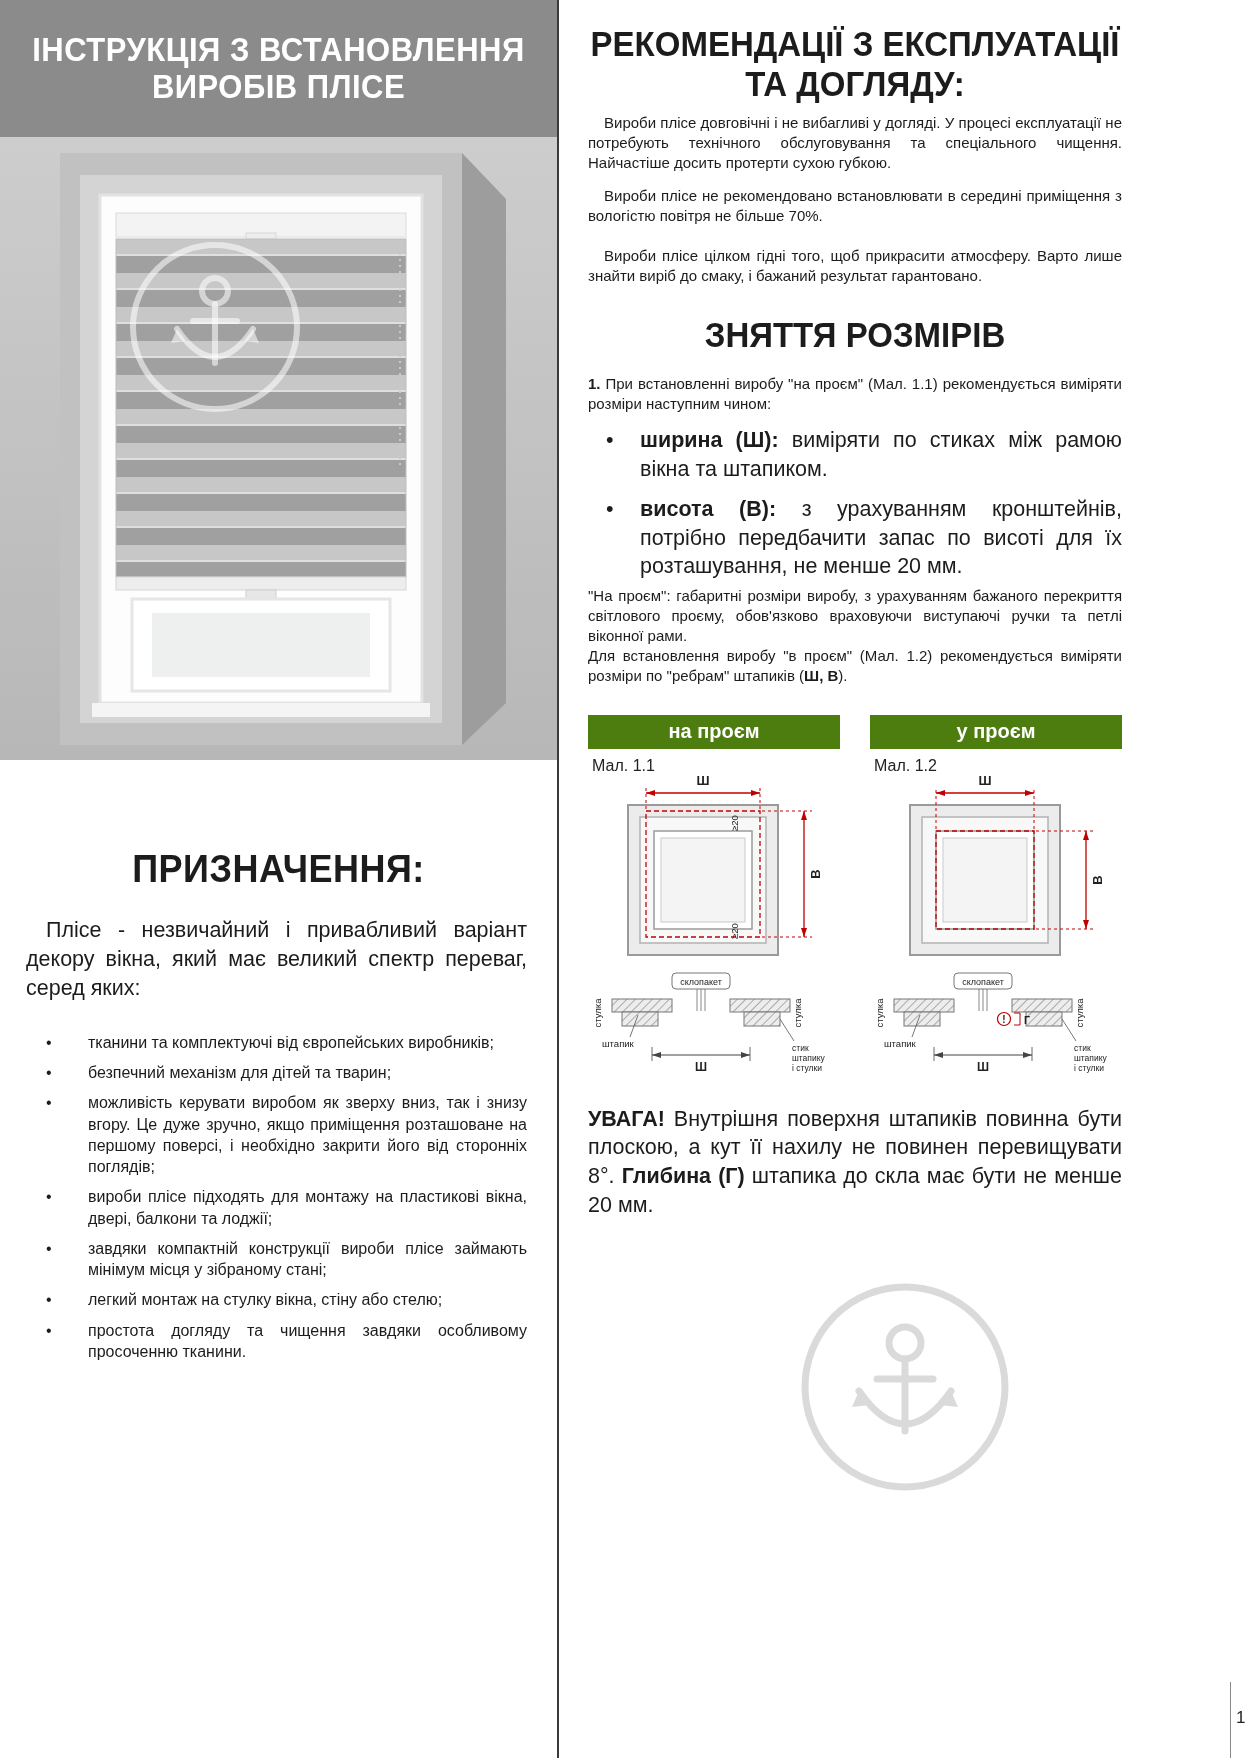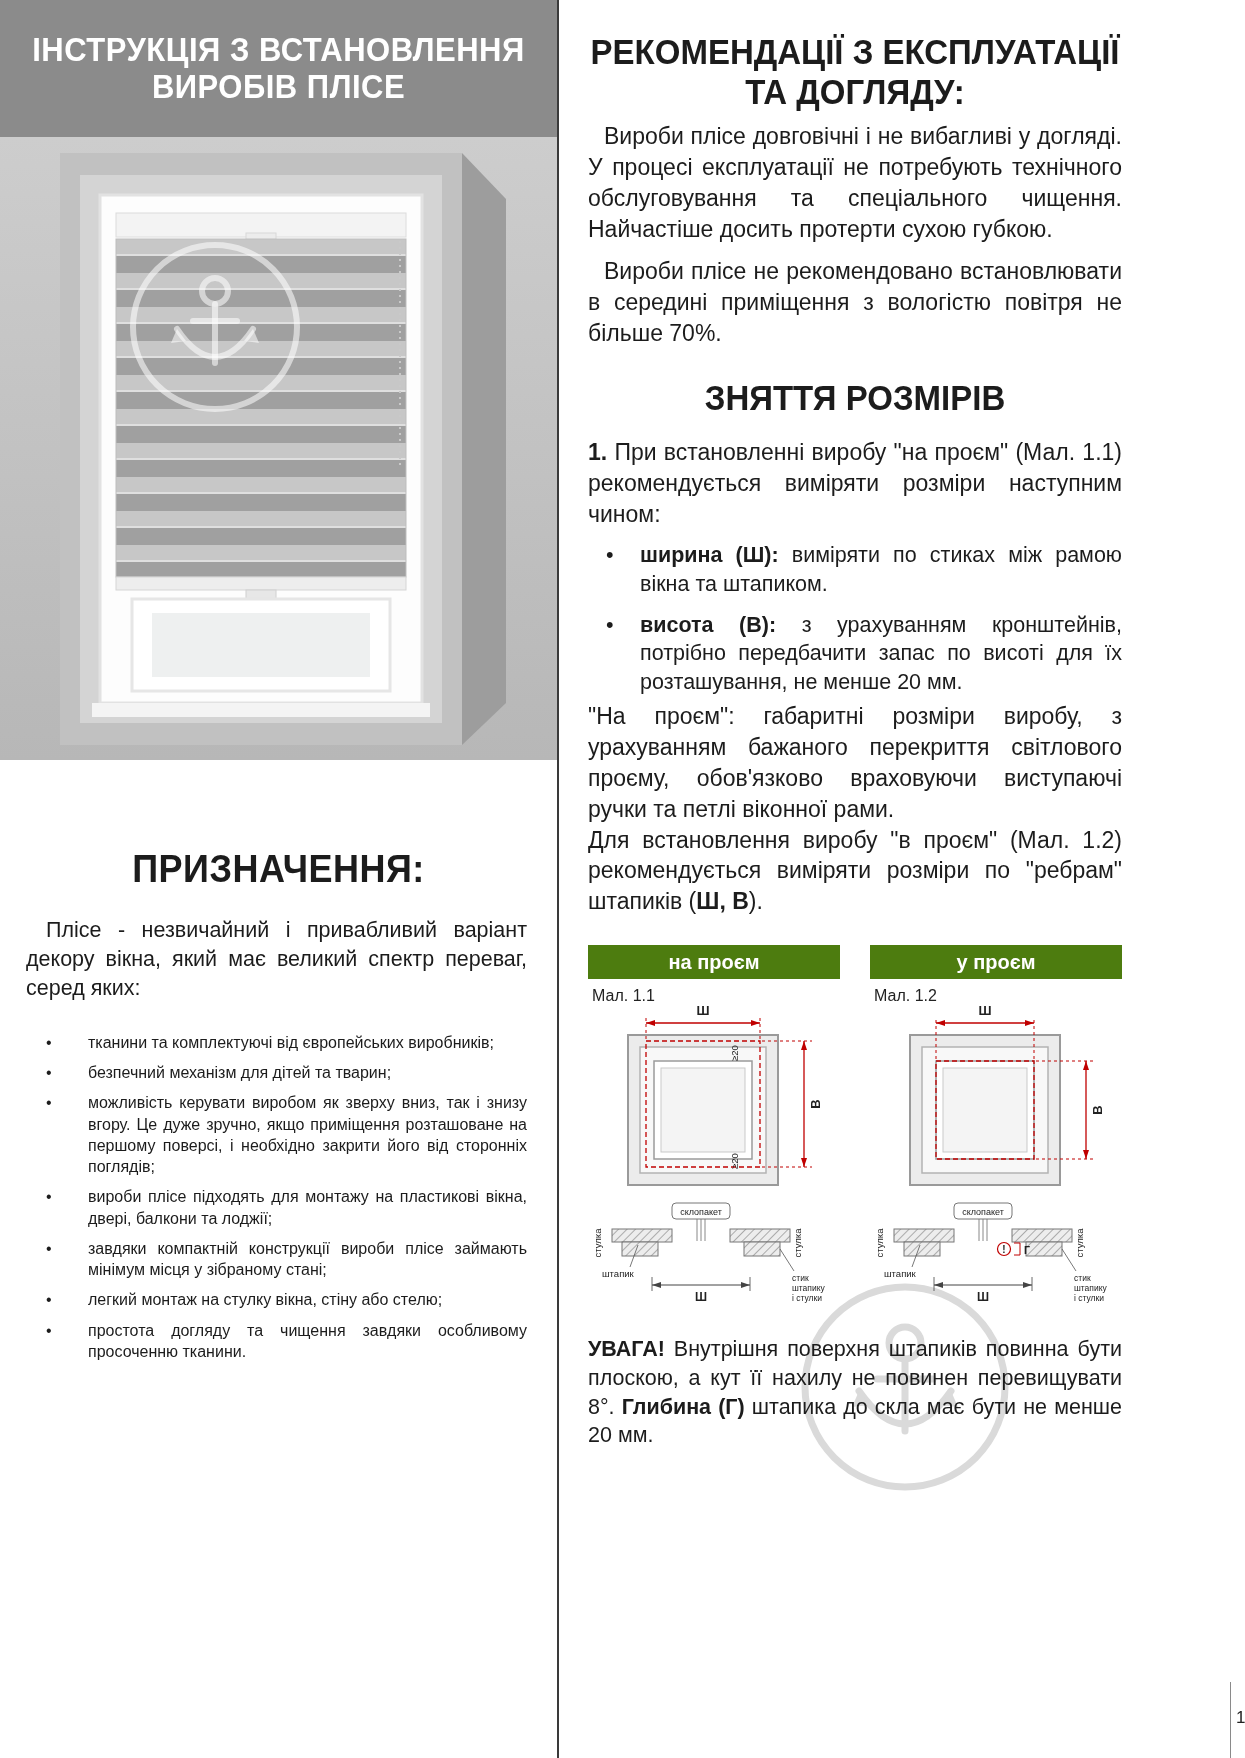--- a/index.html
+++ b/index.html
@@ -40,26 +40,26 @@
     text-align:justify; text-indent:20px;
   }
   .bullets {
     margin:28px 30px 0 0; padding-left:88px; list-style:none;
     font-size:16px; line-height:1.33;
   }
   .bullets li { position:relative; margin-bottom:9px; text-align:justify; }
   .bullets li::before { content:"•"; position:absolute; left:-42px; top:0; }
 
   
-  .col-right { position:absolute; left:588px; top:8px; width:534px; }
+  .col-right { position:absolute; left:588px; top:0; width:534px; }
   .care-title {
     margin-top:26px; text-align:center; font-size:33px; line-height:1.14;
     transform:scaleY(1.06);
   }
-  .para { font-size:23px; line-height:1.34; text-align:justify; }
+  .para { font-size:15px; line-height:1.34; text-align:justify; }
   .p-ind { text-indent:16px; }
   .mt12 { margin-top:12px; }
   .mt20 { margin-top:20px; }
   .measure-title {
     margin-top:30px; text-align:center; font-size:33px; transform:scaleY(1.06);
   }
   .mbullets {
     list-style:none; padding-left:52px; margin-top:4px;
     font-size:21.5px; line-height:1.33;
   }
@@ -182,20 +182,21 @@
 
   <main class="col-right">
 
     <h2 class="care-title">
       <span>РЕКОМЕНДАЦІЇ З ЕКСПЛУАТАЦІЇ</span><br>
       <span>ТА ДОГЛЯДУ:</span>
     </h2>
 
     <p class="para p-ind mt12">Вироби плісе довговічні і не вибагливі у догляді. У процесі експлуатації не потребують технічного обслуговування та спеціального чищення. Найчастіше досить протерти сухою губкою.</p>
     <p class="para p-ind mt12">Вироби плісе не рекомендовано встановлювати в середині приміщення з вологістю повітря не більше 70%.</p>
+    <p class="para p-ind mt20">Вироби плісе цілком гідні того, щоб прикрасити атмосферу. Варто лише знайти виріб до смаку, і бажаний результат гарантовано.</p>
 
     <h2 class="measure-title">ЗНЯТТЯ РОЗМІРІВ</h2>
 
     <p class="para mt20"><b>1.</b> <span>При встановленні виробу "на проєм" (Мал. 1.1) рекомендується виміряти розміри наступним чином:</span></p>
 
     <ul class="mbullets">
       <li><b>ширина (Ш):</b> <span>виміряти по стиках між рамою вікна та штапиком.</span></li>
       <li><b>висота (В):</b> <span>з урахуванням кронштейнів, потрібно передбачити запас по висоті для їх розташування, не менше 20 мм.</span></li>
     </ul>
 

